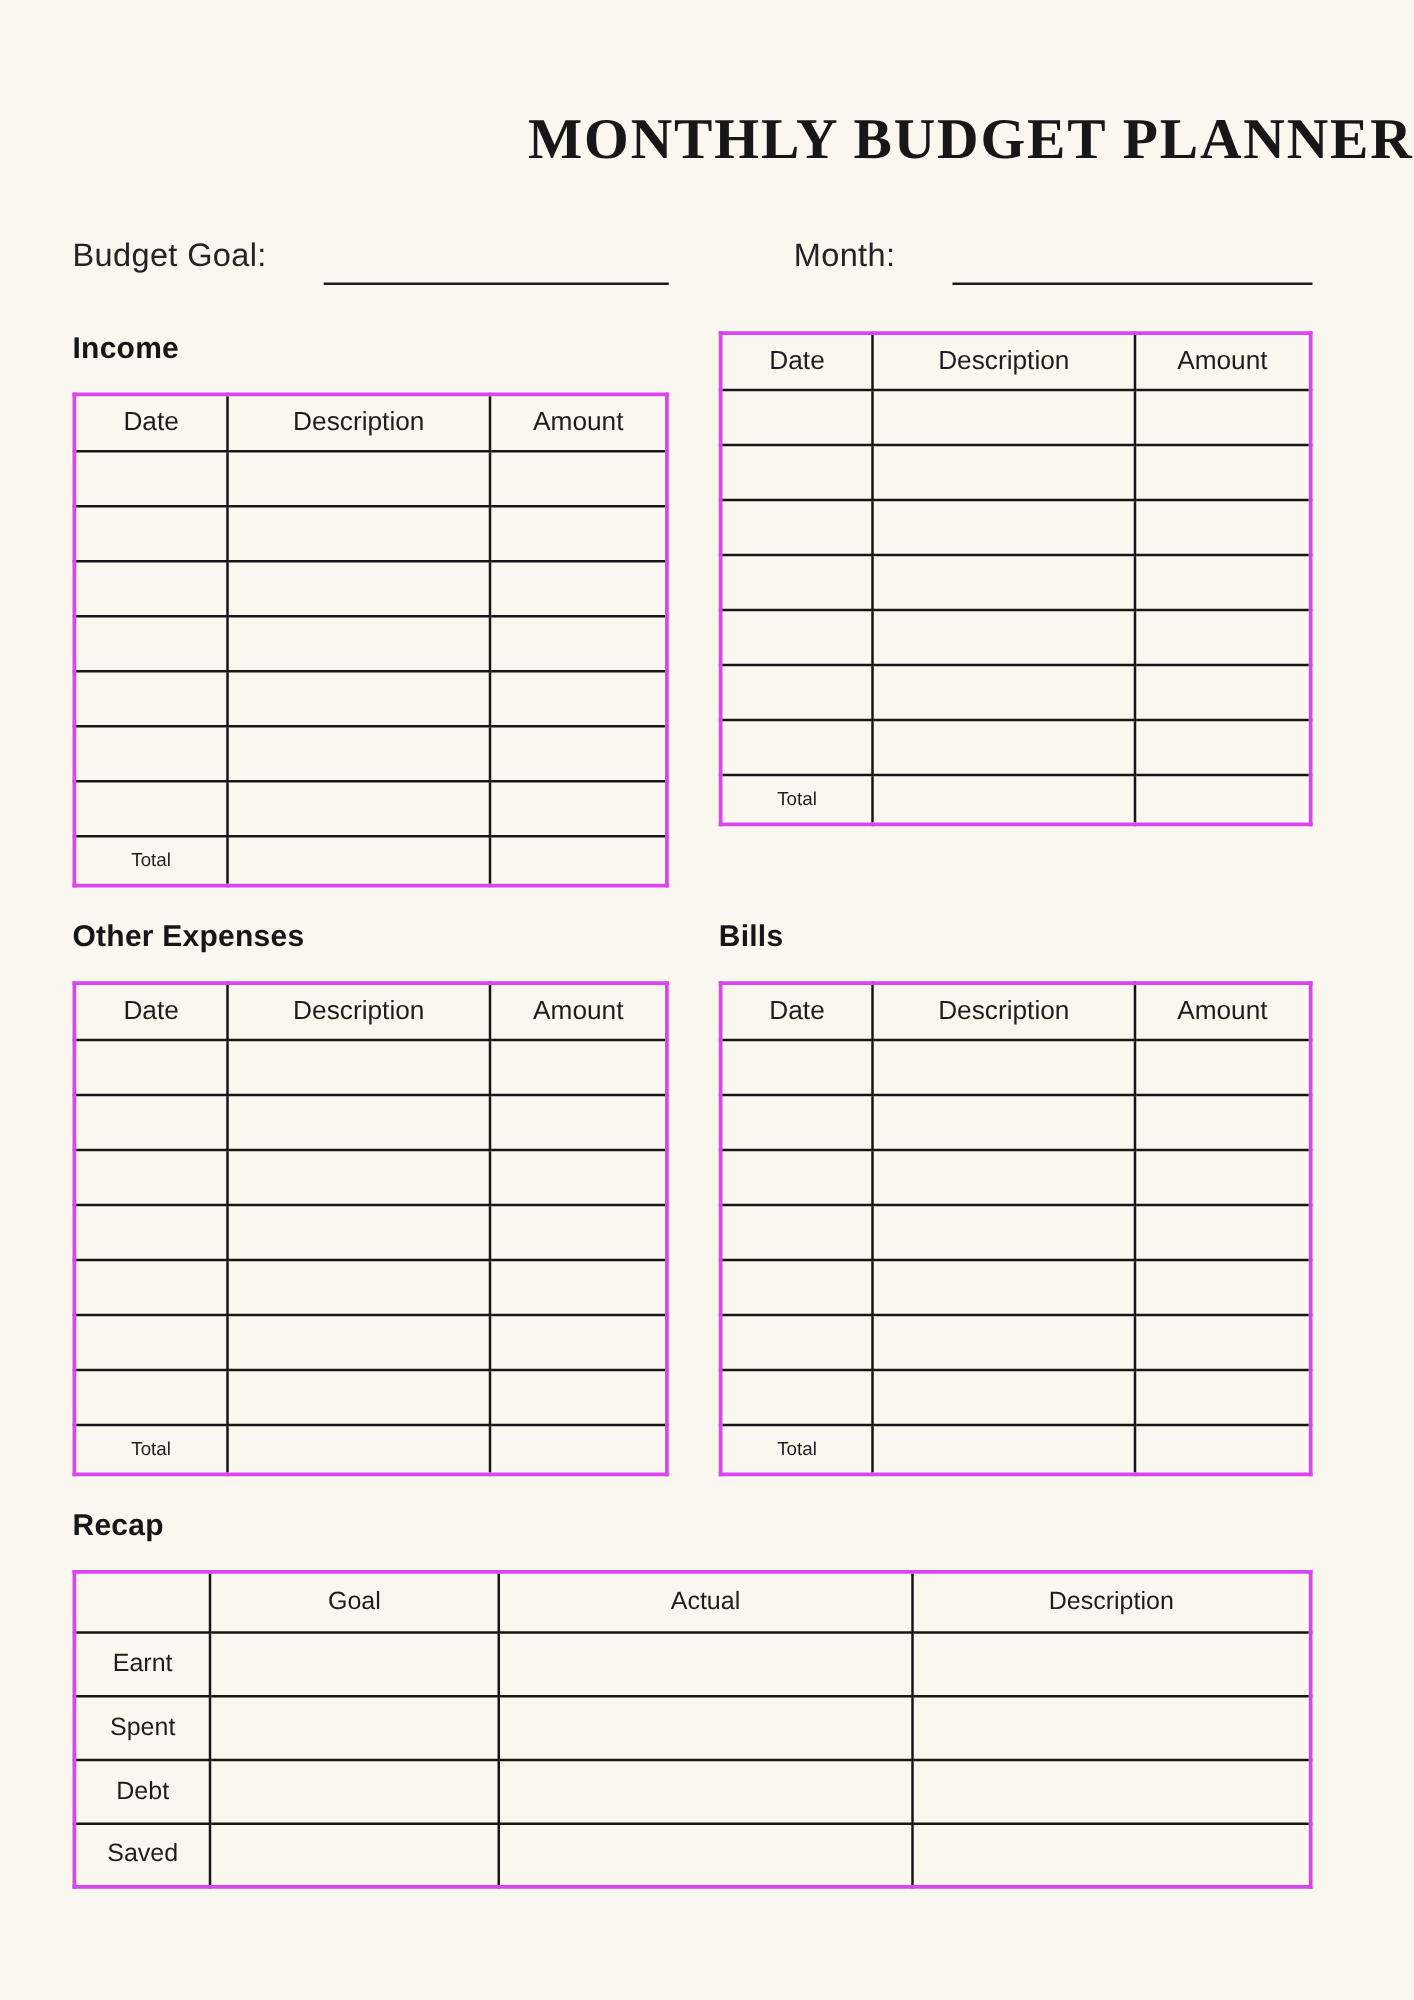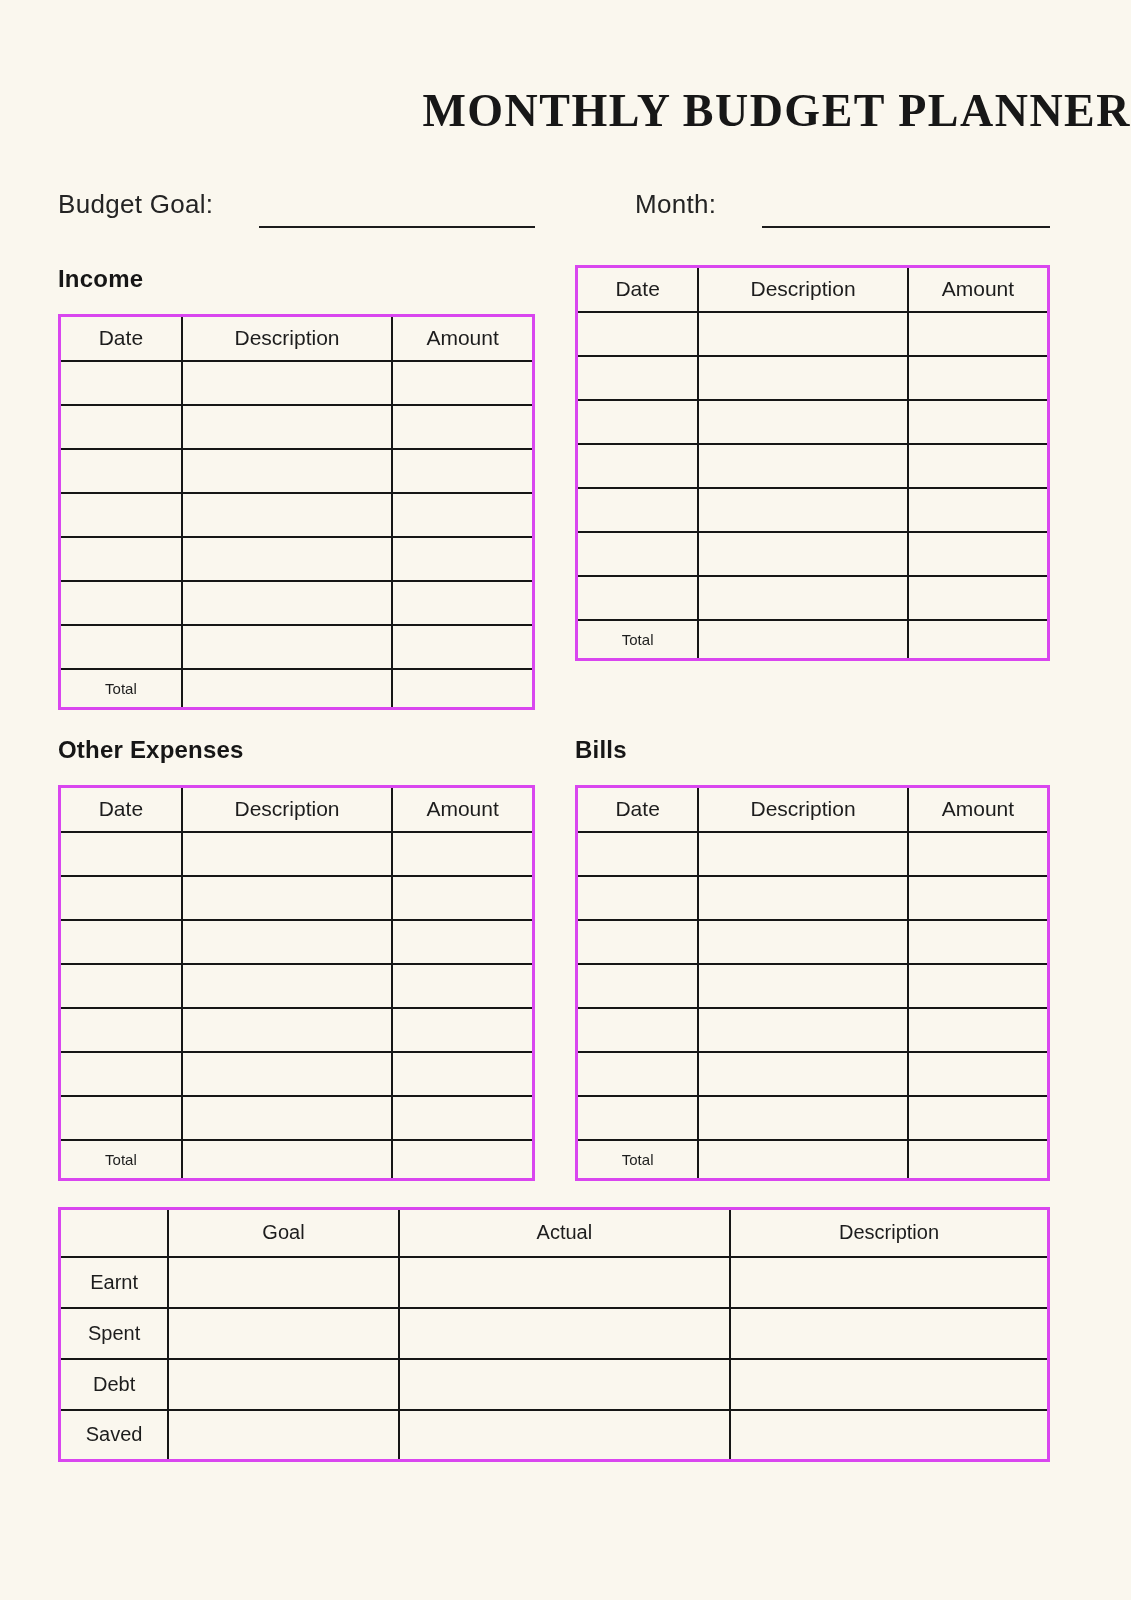--- a/index.html
+++ b/index.html
@@ -347,20 +347,21 @@
           <td></td>
           <td></td>
         </tr>
       </tfoot>
     </table>
   </section>
 
 </div>
 
 <section class="recap-section">
+  <h2 class="section-heading">Recap</h2>
   <table class="recap-table">
     <colgroup>
         <col style="width:11%">
         <col style="width:23.3%">
         <col style="width:33.5%">
         <col style="width:32.2%">
       </colgroup>
     <thead>
       <tr>
         <th></th>

